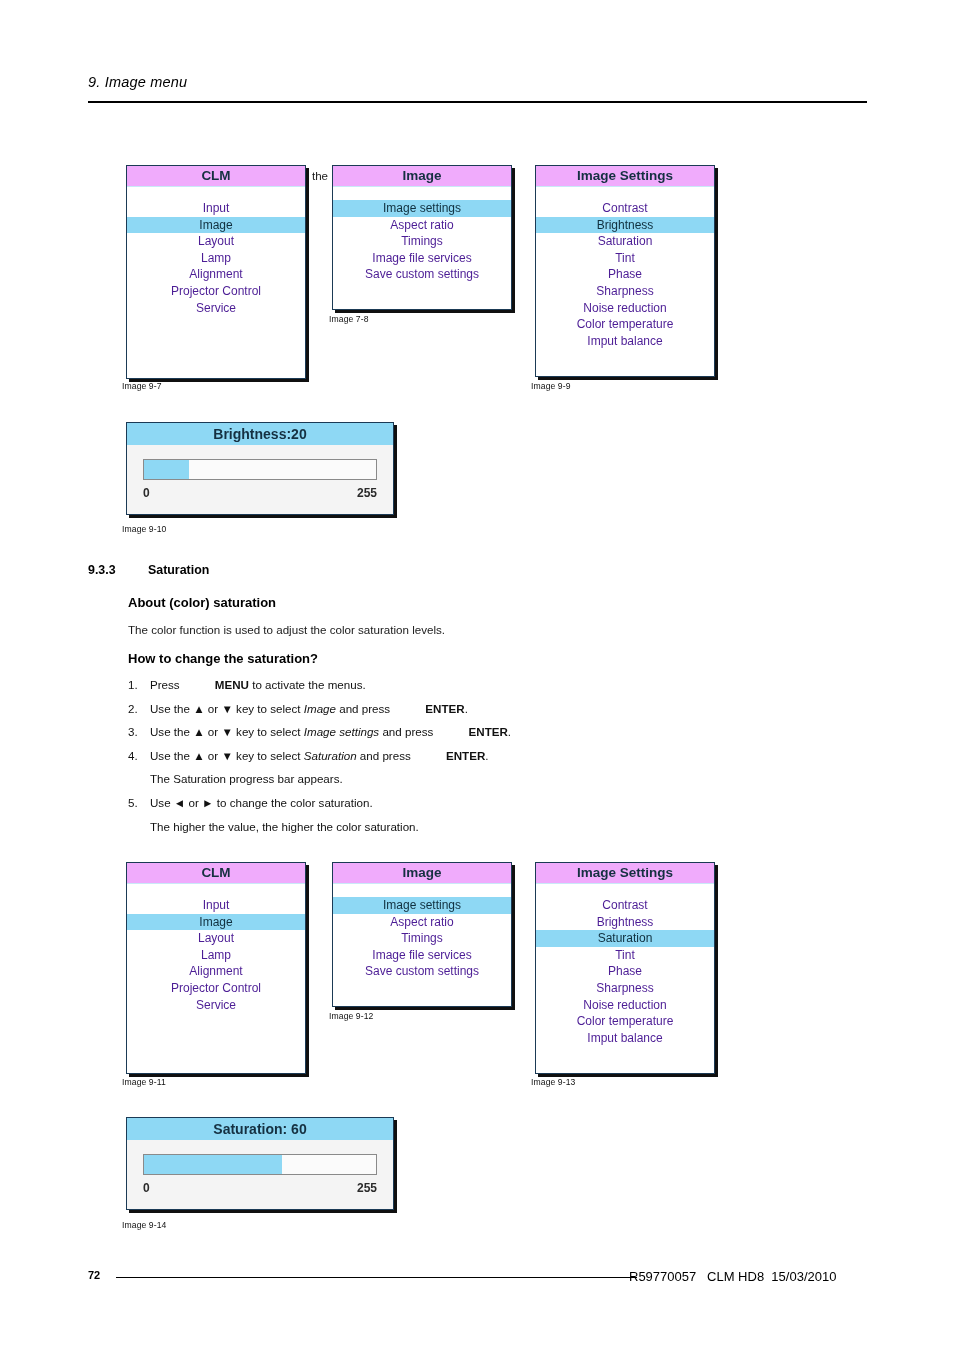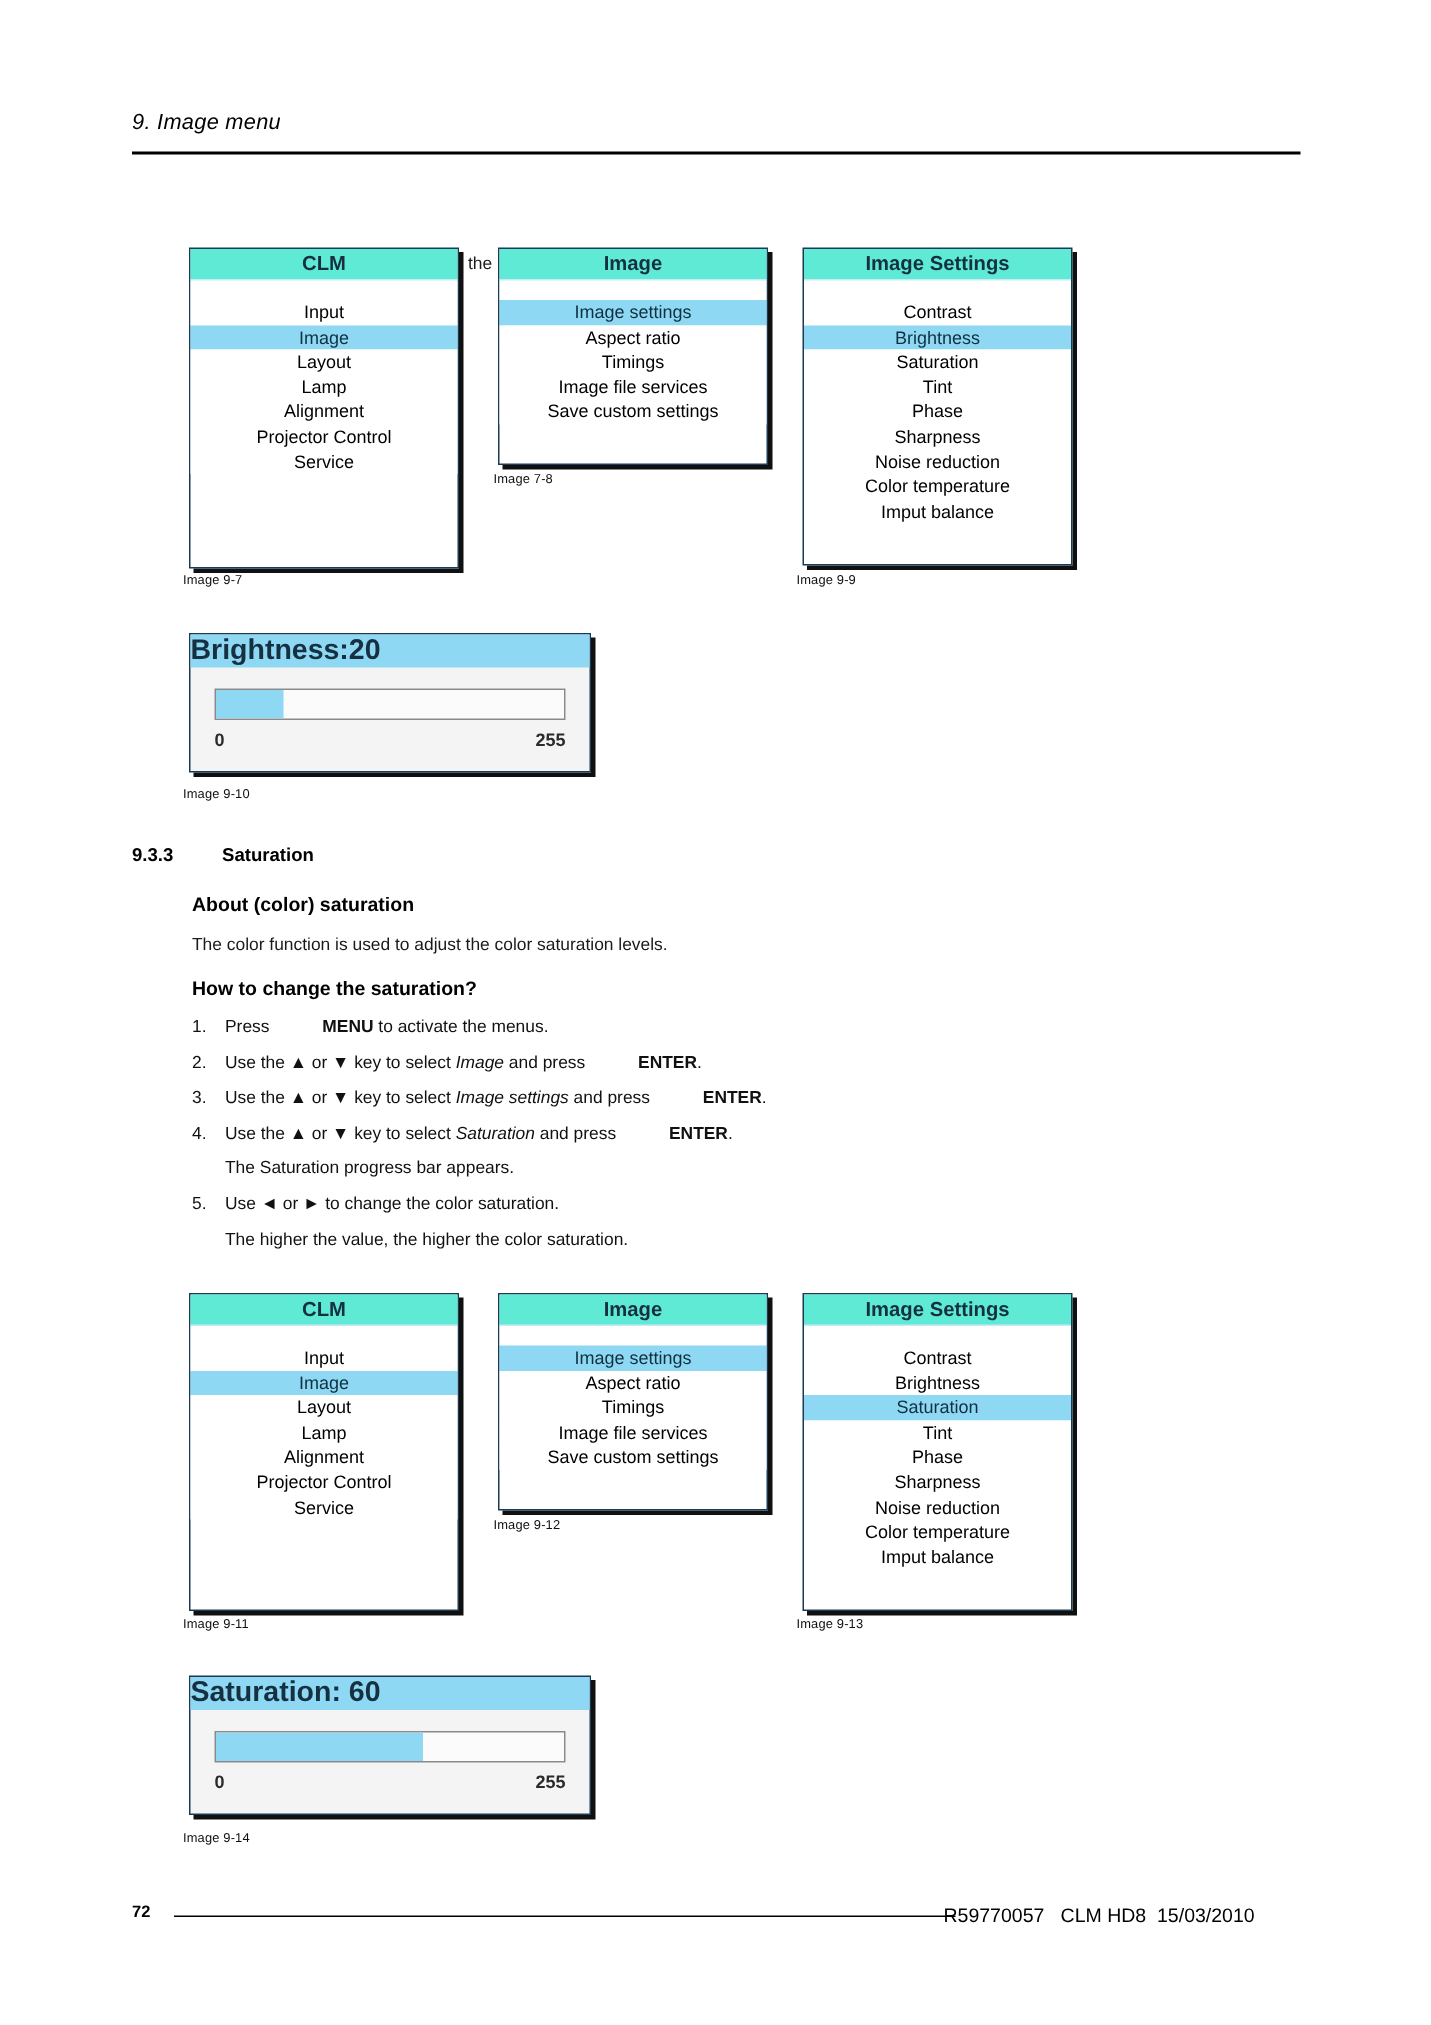--- a/index.html
+++ b/index.html
@@ -25,39 +25,39 @@
   .para{
     position:absolute;left:145px;font-size:11.6px;line-height:15px;color:#1a1a1a;
   }
   .note-top{top:124px;margin-top:44px;}
 
   
   .osd{position:absolute;background:#ffffff;box-sizing:border-box;
        border:1.6px solid #1b3a55;
        box-shadow:3px 3px 0 0 #101010;}
   .osd-title{
-    background:#5eead4;color:#153041;font-weight:700;
+    background:#f0abfc;color:#153041;font-weight:700;
     text-align:center;font-size:13.5px;line-height:20px;height:20px;
     border-bottom:1px solid #c9e9f7;
   }
   .osd-gap{height:13px;background:#fff;}
   .osd-list{padding:0;margin:0;list-style:none;}
   .osd-list li{
-    text-align:center;font-size:12px;line-height:16.6px;color:#000000;
+    text-align:center;font-size:12px;line-height:16.6px;color:#4c1d95;
     background:#fff;
   }
   .osd-list li.sel{background:#8ed8f4;color:#10303f;}
   .cap{position:absolute;font-size:8.6px;color:#111;letter-spacing:.1px;}
 
   
   .bar-box{position:absolute;background:#f4f4f4;box-sizing:border-box;
        border:1.6px solid #1b3a55;box-shadow:3px 3px 0 0 #101010;}
   .bar-title{
-    background:#8ed8f4;color:#153041;font-weight:700;text-align:left;
-    font-size:19px;line-height:22px;height:22px;
+    background:#8ed8f4;color:#153041;font-weight:700;text-align:center;
+    font-size:14px;line-height:22px;height:22px;
   }
   .bar-wrap{padding:14px 16px 4px 16px;}
   .bar-track{
     height:21px;border:1.3px solid #8a8a8a;background:#fbfbfb;box-sizing:border-box;
     position:relative;overflow:hidden;
   }
   .bar-fill{position:absolute;left:0;top:0;bottom:0;background:#8ed8f4;}
   .bar-scale{
     display:flex;justify-content:space-between;
     padding:2px 16px 0 16px;font-size:12px;font-weight:700;color:#2b2b2b;

